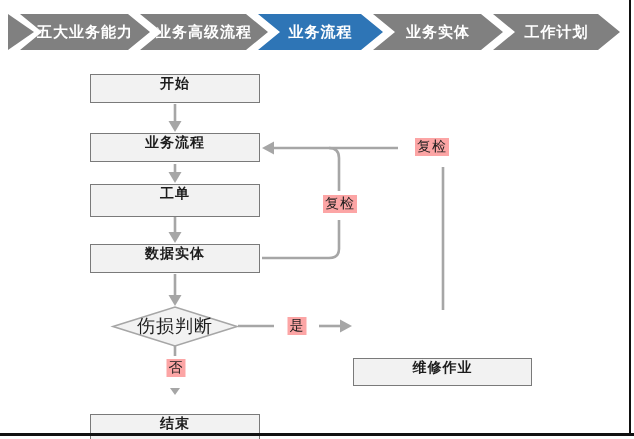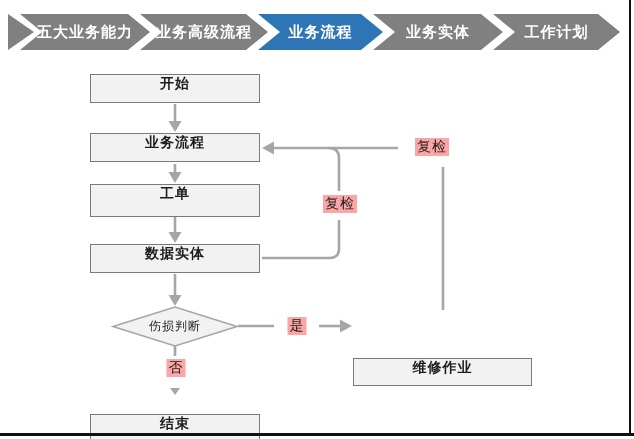--- a/index.html
+++ b/index.html
@@ -40,21 +40,21 @@
   .n-plan   {left:90px;top:133px;width:170px;height:29px;}
   .n-order  {left:90px;top:184px;width:170px;height:33px;}
   .n-inspect{left:90px;top:244px;width:170px;height:29px;}
   .n-end    {left:90px;top:414px;width:170px;height:26px;}
   .n-repair {left:353px;top:310px;width:179px;height:28px;margin-top:48px;}
   .edge-label{
     position:absolute;transform:translate(-50%,-50%);
     font-size:14px;color:#1c1c1c;letter-spacing:1px;background:#fca5a5;padding:0 2px;text-align:center;
   }
   .lbl-decision{position:absolute;left:175px;top:326px;transform:translate(-50%,-50%);
-    font-size:12px;color:#1c1c1c;letter-spacing:1px;}
+    font-size:18px;color:#1c1c1c;letter-spacing:1px;}
 
   
   .edge-bottom{position:absolute;left:0;top:433px;width:634px;height:3px;background:#111111;}
   .edge-right {position:absolute;left:629px;top:0;width:2px;height:436px;background:#111111;}
 </style>
 </head>
 <body>
 
 <div class="chevbar">
   <div class="chev-lead"></div>

